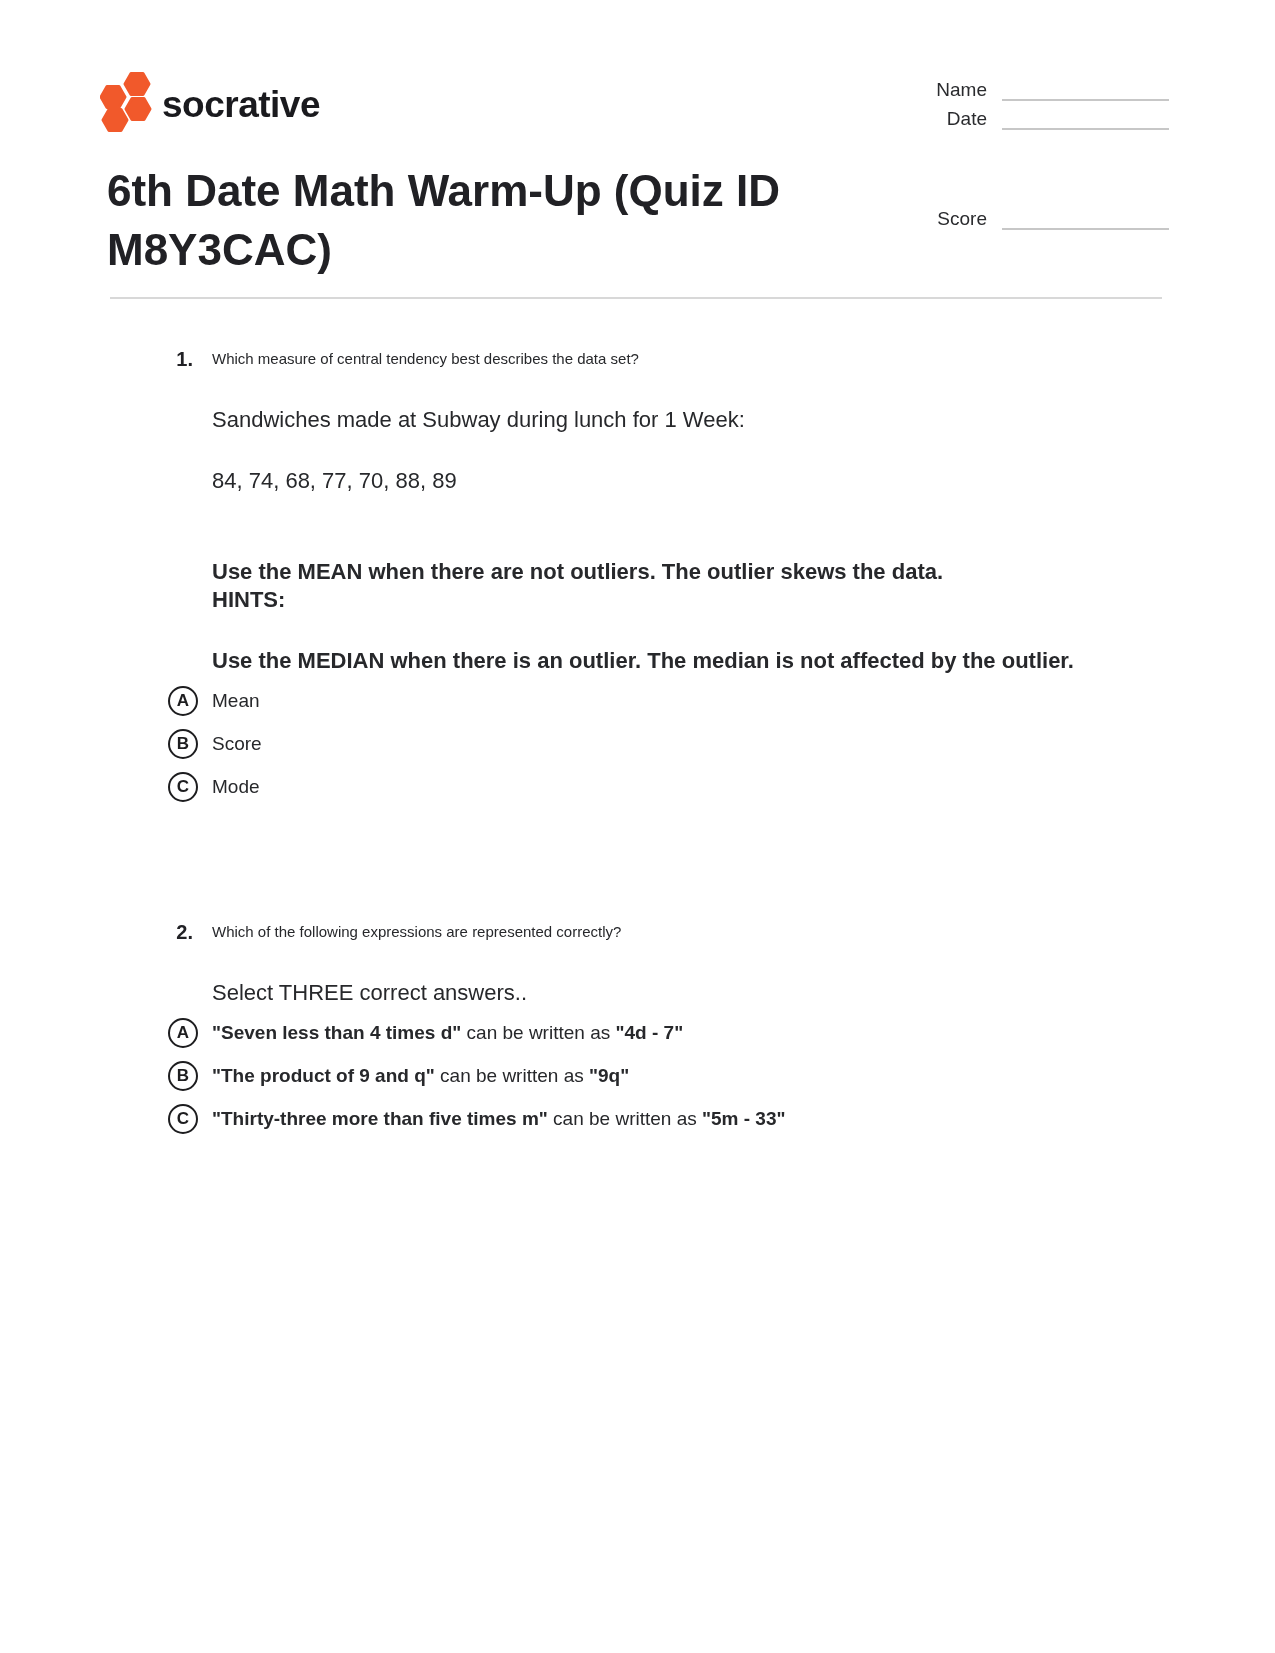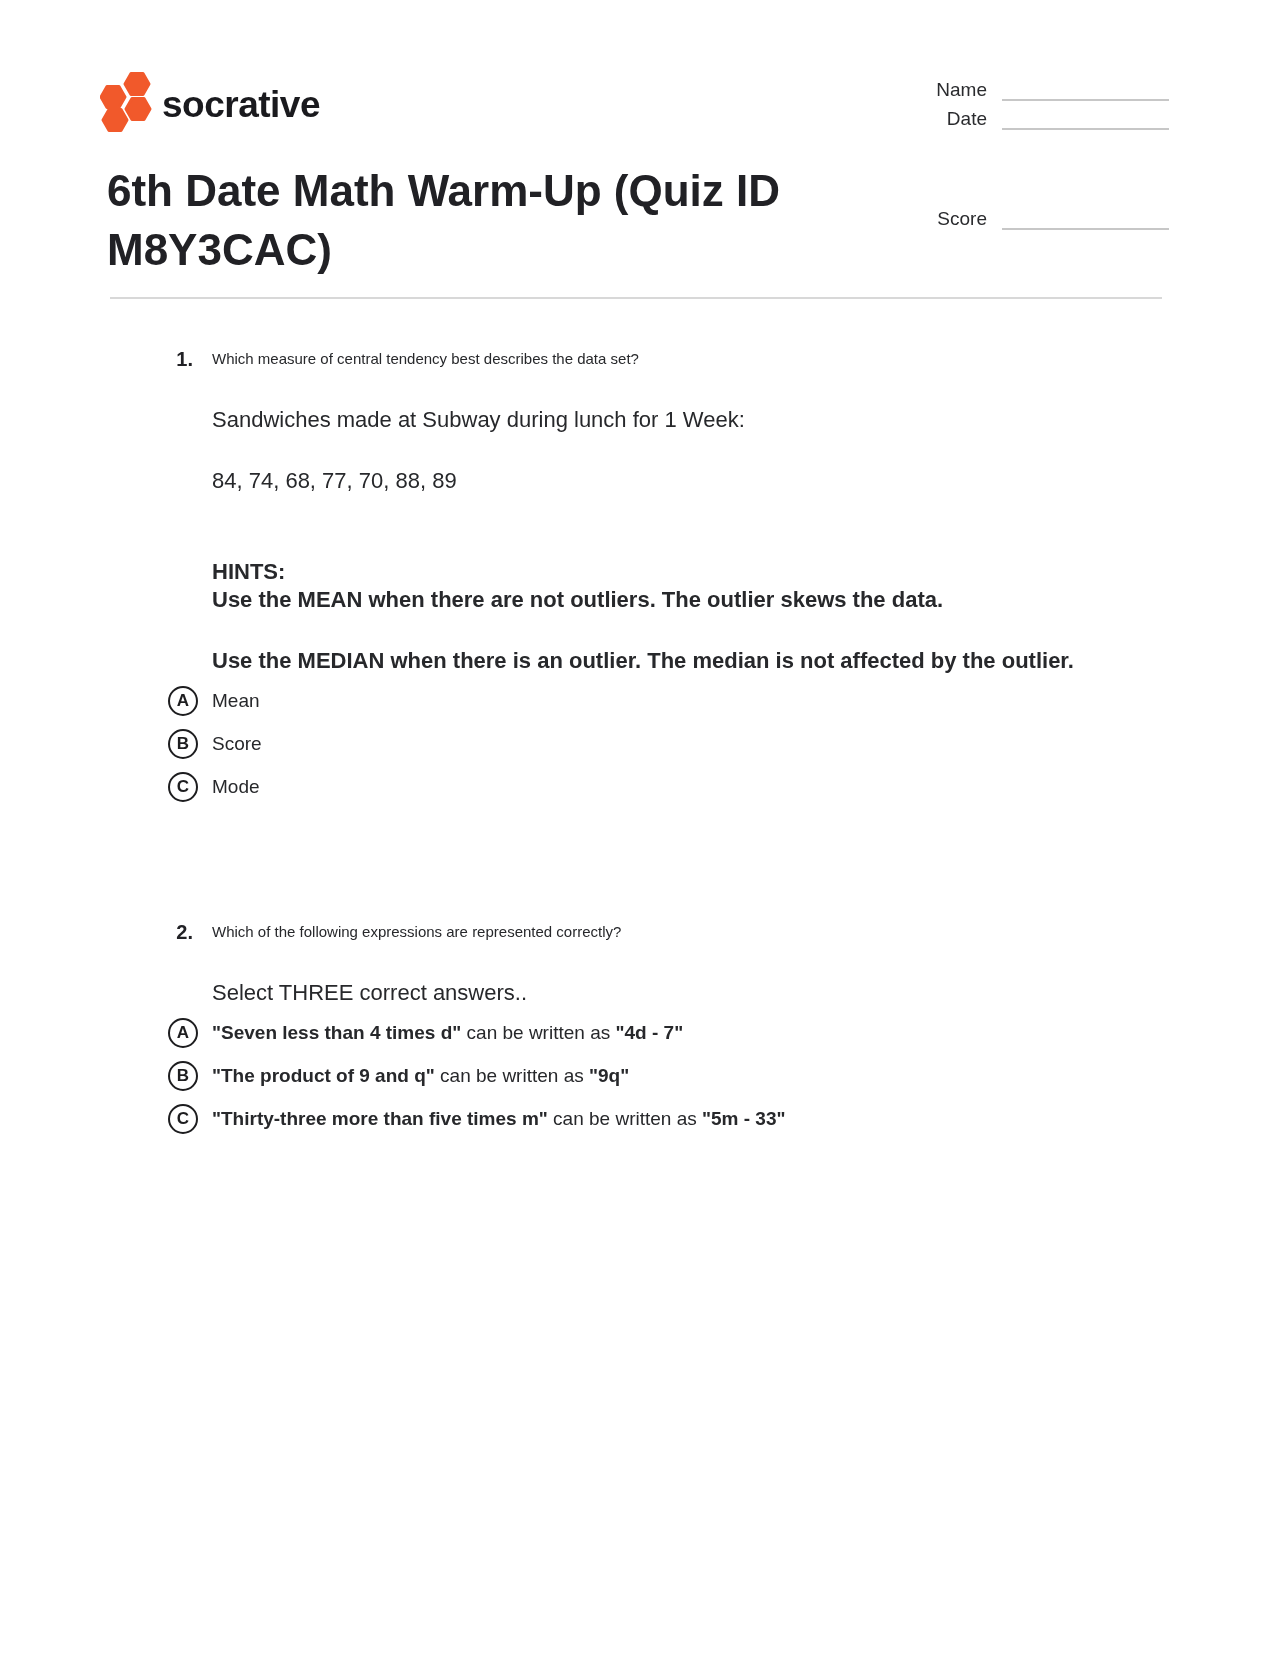--- a/index.html
+++ b/index.html
@@ -100,22 +100,22 @@
           <span class="q-num">1.</span>
           <span class="q-prompt">Which measure of central tendency best describes the data set?</span>
         </div>
         <div class="para">
           <div class="para-line">Sandwiches made at Subway during lunch for 1 Week:</div>
         </div>
         <div class="para">
           <div class="para-line">84, 74, 68, 77, 70, 88, 89</div>
         </div>
         <div class="para b xgap">
+          <div class="para-line">Use the MEAN when there are not outliers. The outlier skews the data.</div>
           <div class="para-line">HINTS:</div>
-          <div class="para-line">Use the MEAN when there are not outliers. The outlier skews the data.</div>
         </div>
         <div class="para b">
           <div class="para-line">Use the MEDIAN when there is an outlier. The median is not affected by the outlier.</div>
         </div>
         <div class="opts">
           <div class="opt">
             <span class="bubble">A</span>
             <span class="opt-label"><span>Mean</span></span>
           </div>
           <div class="opt">

